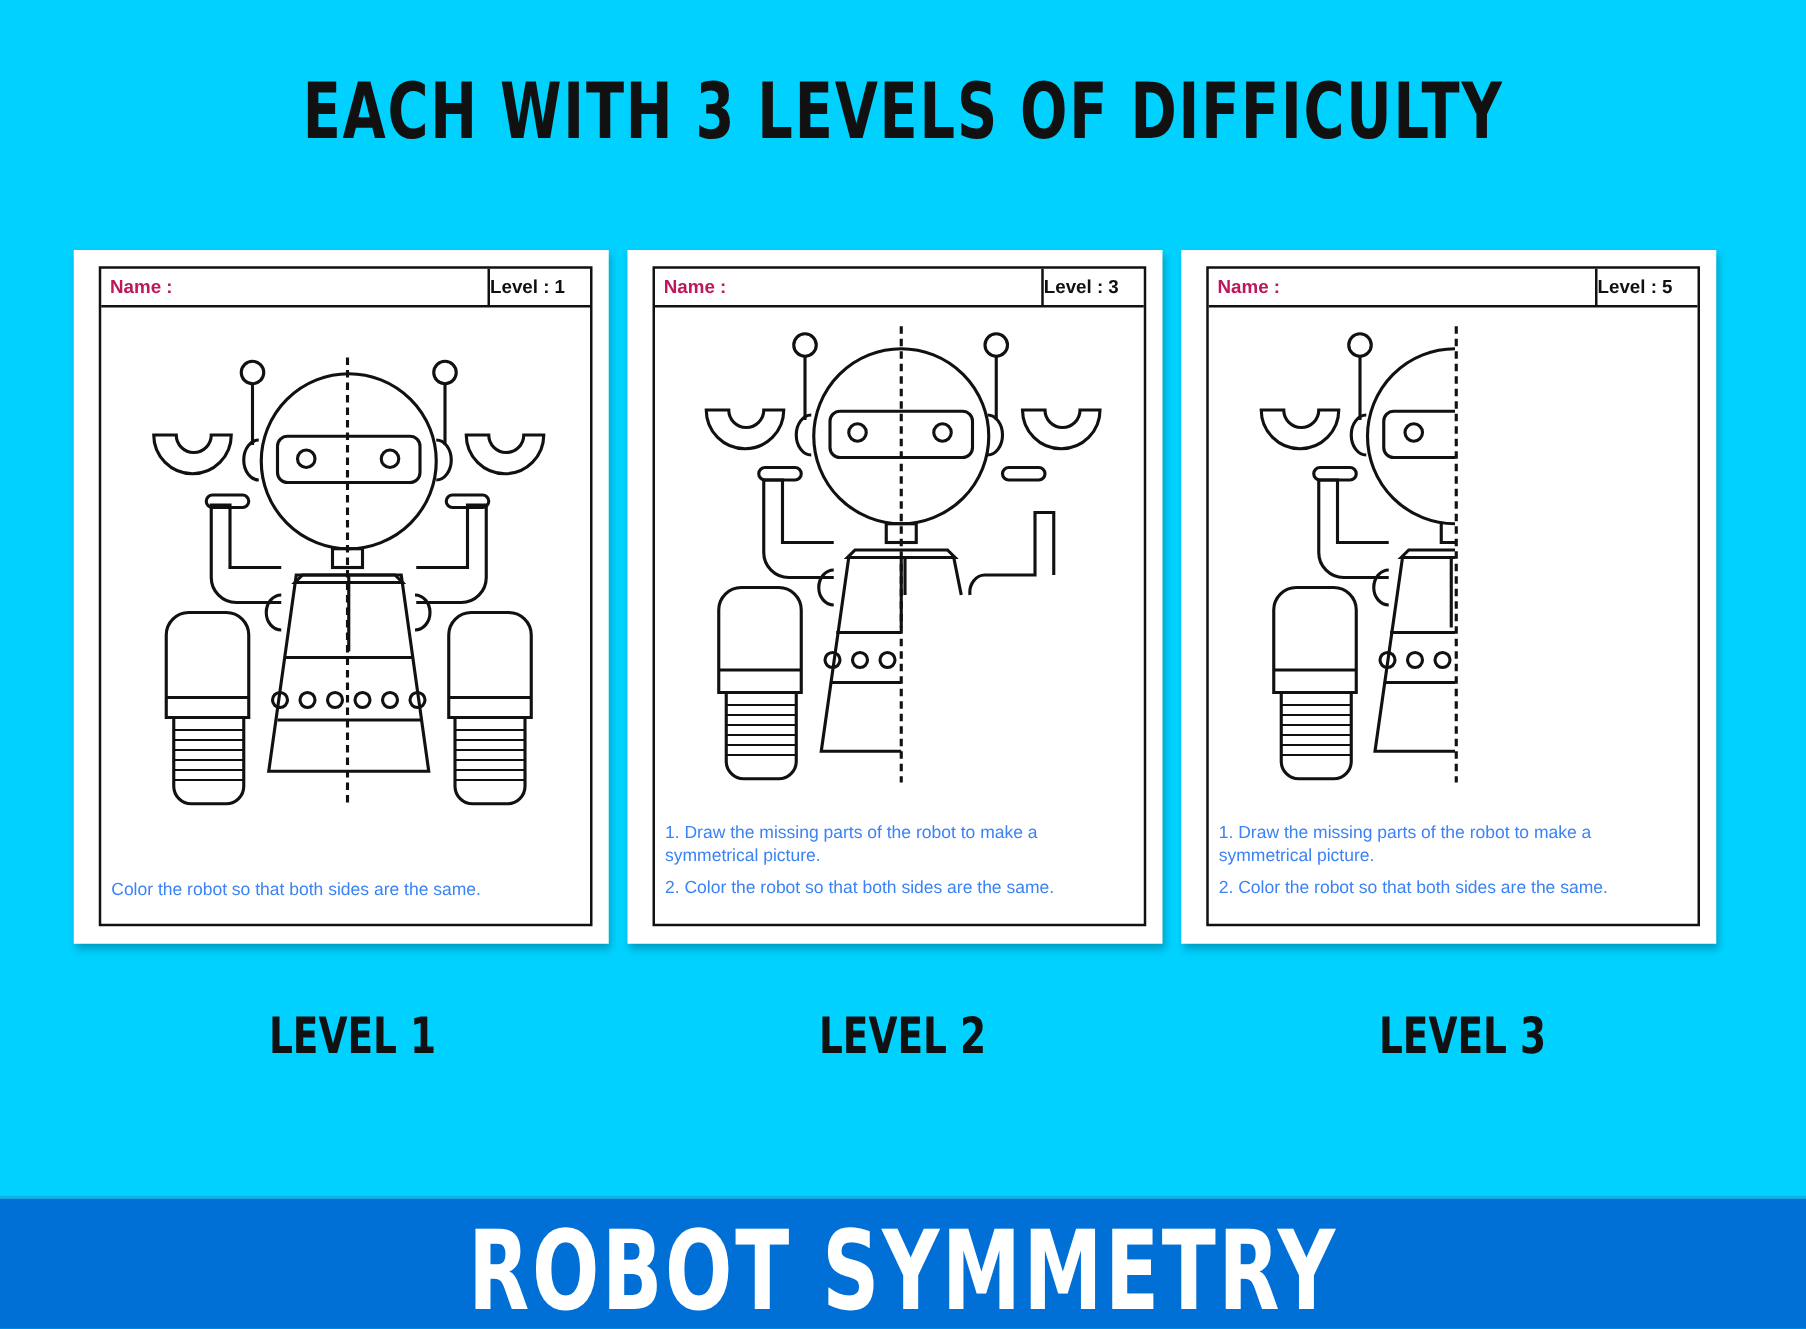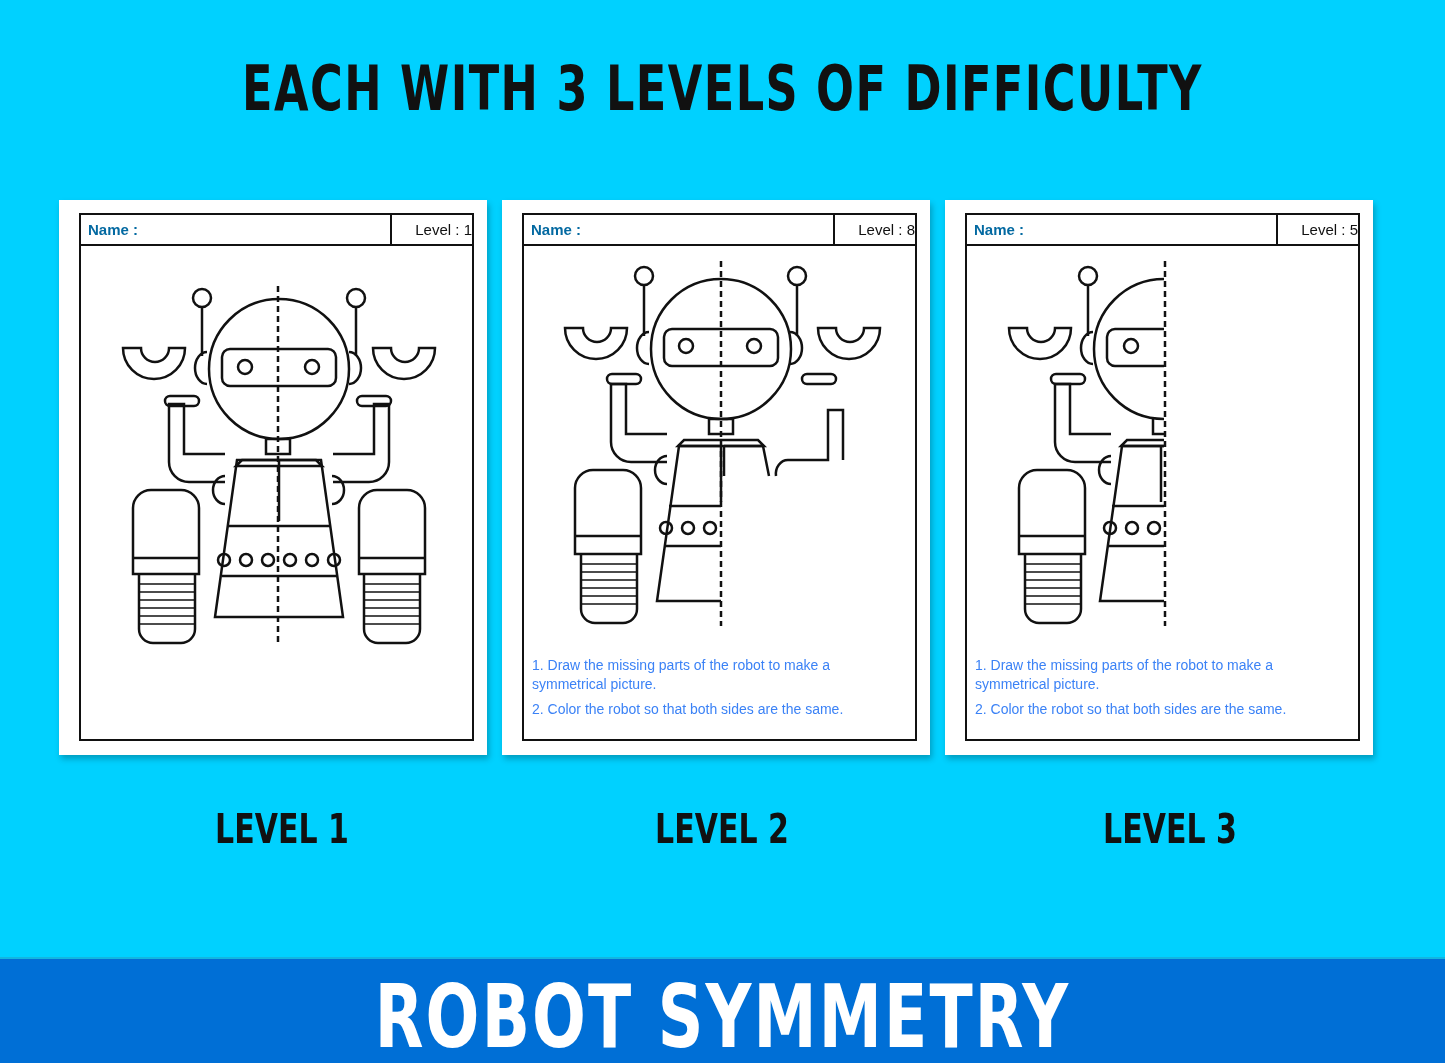--- a/index.html
+++ b/index.html
@@ -1,22 +1,22 @@
 <!DOCTYPE html>
 <html><head>
 <meta charset="utf-8">
 <style>
   html, body { margin:0; padding:0; }
   body { width:1445px; height:1063px; position:relative; overflow:hidden; background:#00d1ff; font-family:"Liberation Sans", sans-serif; }
   .headline { position:absolute; left:0; width:1445px; top:52px; text-align:center; font-family:"DejaVu Sans", sans-serif; font-weight:bold; font-size:62px; color:#111; letter-spacing:2px; transform:scaleX(0.72); transform-origin:center; }
   .card { position:absolute; top:200px; width:428px; height:555px; background:#fff; box-shadow:2px 4px 6px rgba(0,0,0,0.25); }
   .sheet { position:absolute; left:20px; top:13px; width:395px; height:528px; border:2px solid #111; box-sizing:border-box; }
   .hdr { position:absolute; left:0; top:0; right:0; height:29px; border-bottom:2px solid #111; }
-  .hdr .name { position:absolute; left:7px; top:6px; font-weight:bold; font-size:15px; color:#0369a1; }
-  .hdr .lvl { position:absolute; right:0; top:0; width:82px; height:29px; border-left:2px solid #111; box-sizing:border-box; font-weight:normal; font-size:15px; color:#111; text-align:right; line-height:29px; }
+  .hdr .name { position:absolute; left:7px; top:6px; font-weight:bold; font-size:15px; color:#be185d; }
+  .hdr .lvl { position:absolute; right:0; top:0; width:82px; height:29px; border-left:2px solid #111; box-sizing:border-box; font-weight:bold; font-size:15px; color:#111; text-align:left; line-height:29px; }
   .art { position:absolute; left:0; top:31px; width:391px; height:420px; }
   .instr { position:absolute; left:8px; font-size:14px; color:#3b82f6; line-height:19px; width:370px; }
   .lvl-label { position:absolute; top:806px; width:430px; text-align:center; font-family:"DejaVu Sans", sans-serif; font-weight:bold; font-size:40px; color:#111; transform:scaleX(0.75); }
   .banner { position:absolute; left:0; top:957px; width:1445px; height:106px; background:#006fd6; border-top:2px solid #13b6e0; }
   .banner-text { position:absolute; left:0; width:1445px; top:6px; text-align:center; font-family:"DejaVu Sans", sans-serif; font-weight:bold; font-size:88px; color:#fff; letter-spacing:3px; transform:scaleX(0.72); }
   svg { overflow:visible; }
 </style>
 </head>
 <body>
 
@@ -74,28 +74,31 @@
           <line x1="58" y1="370" x2="114" y2="370"></line>
           <line x1="58" y1="378" x2="114" y2="378"></line>
       <line x1="283" y1="338" x2="339" y2="338"></line>
           <line x1="283" y1="346" x2="339" y2="346"></line>
           <line x1="283" y1="354" x2="339" y2="354"></line>
           <line x1="283" y1="362" x2="339" y2="362"></line>
           <line x1="283" y1="370" x2="339" y2="370"></line>
           <line x1="283" y1="378" x2="339" y2="378"></line>
         </g>
     </svg>
+    <div class="instr" style="top:487px;">
+      <div>Color the robot so that both sides are the same.</div>
+    </div>
   </div>
 </div>
 
 <div class="card" style="left:502px;">
   <div class="sheet">
     <div class="hdr">
       <span class="name">Name :</span>
-      <span class="lvl">Level : 8</span>
+      <span class="lvl">Level : 3</span>
     </div>
     <svg class="art" viewBox="0 0 391 420" fill="none" stroke="#111" stroke-width="2.5">
       <line x1="197" y1="15" x2="197" y2="380" stroke-dasharray="6,4"></line>
       <circle cx="120" cy="30" r="9"></circle>
         <line x1="120" y1="39" x2="120" y2="90"></line>
       <circle cx="273" cy="30" r="9"></circle>
         <line x1="273" y1="39" x2="273" y2="90"></line>
       <path d="M125 86 a12 16 0 0 0 0 32"></path>
         <path d="M266 86 a12 16 0 0 1 0 32"></path>
       <circle cx="197" cy="103" r="70"></circle>

